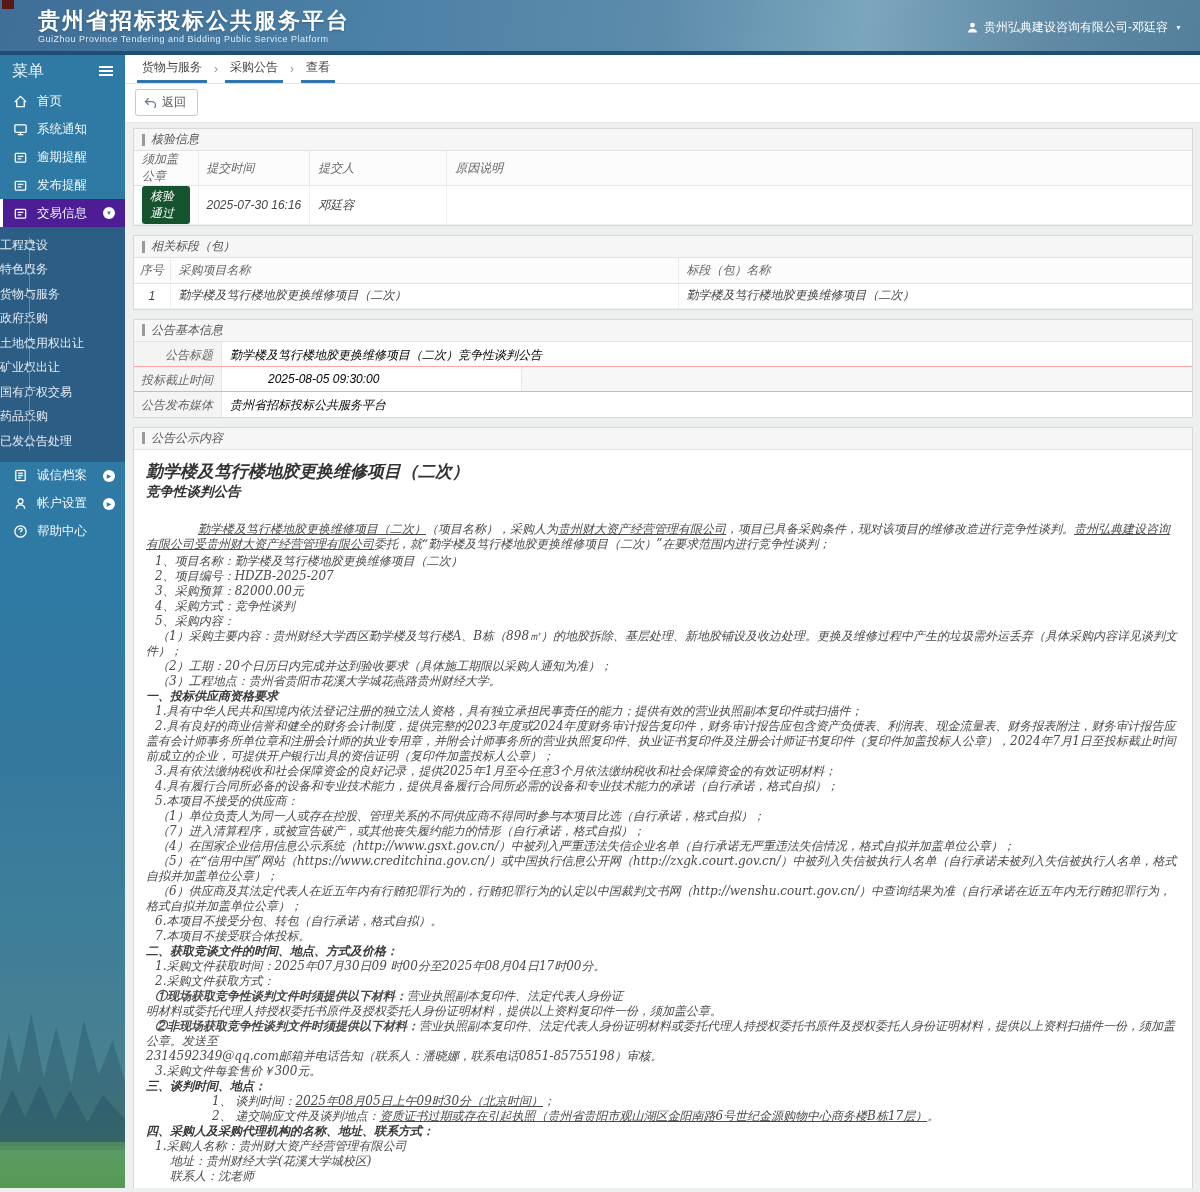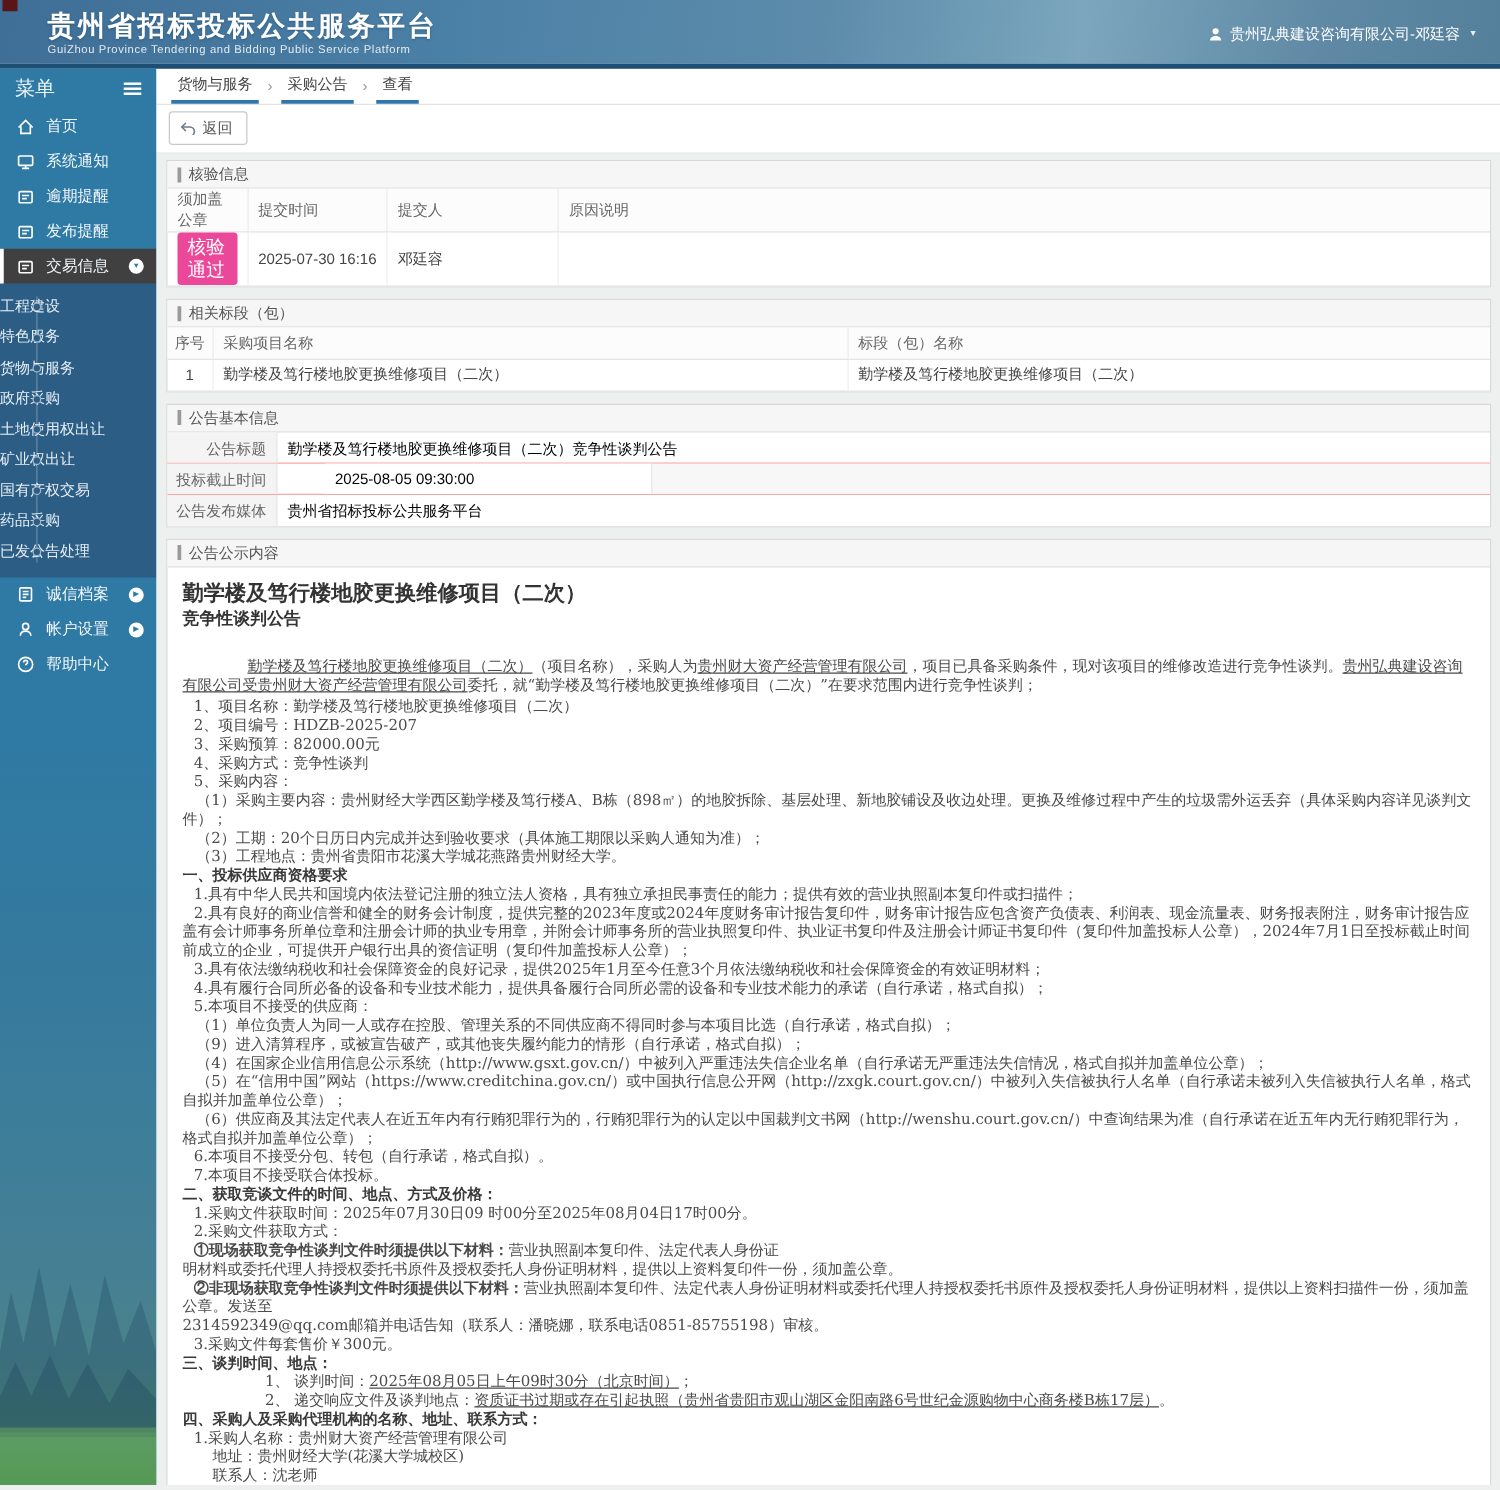--- a/index.html
+++ b/index.html
@@ -21,21 +21,21 @@
   
   .layout { display:flex; height:1133px; }
 
   
   .sidebar { position:relative; width:125px; flex:0 0 125px; background:#2e7aa4; color:#fff; overflow:hidden; }
   .menu-head { height:32px; display:flex; align-items:center; justify-content:space-between; padding:0 12px; font-size:16px; color:#eaf3f9; }
   .hamburger { display:inline-flex; flex-direction:column; gap:2px; cursor:pointer; padding:3px 0; }
   .hamburger i { display:block; width:14px; height:2px; background:#fff; }
   .nav-item { position:relative; height:28px; display:flex; align-items:center; gap:9px; padding-left:13px; font-size:12.5px; color:#f2f7fb; cursor:pointer; }
   .nav-item .nicon { flex:0 0 15px; }
-  .nav-item.active { background:#404040; border-left:3px solid #ffffff; padding-left:10px; }
+  .nav-item.active { background:#4c1d95; border-left:3px solid #ffffff; padding-left:10px; }
   .circ { position:absolute; right:10px; width:12px; height:12px; border-radius:50%; background:#fff; color:#2e7aa4; font-size:6px; line-height:12px; text-align:center; }
   .submenu { position:relative; background:#2b5d85; padding:6px 0 8px; }
   .submenu::before { content:""; position:absolute; left:29px; top:10px; bottom:12px; width:1px; background:rgba(255,255,255,.28); }
   .sub-item { position:relative; height:24.5px; display:flex; align-items:center; font-size:12px; color:#e6eef5; cursor:pointer; }
   .sub-item::before { content:""; position:absolute; left:26px; top:9px; width:5px; height:5px; border-radius:50%; border:1px solid rgba(255,255,255,.55); background:#2b5d85; }
   .sidebar-photo { position:absolute; left:0; right:0; top:546px; bottom:0;
     background:linear-gradient(180deg,#2f7aa3 0%,#35799d 30%,#3d7e99 52%,#457f94 70%,#4b8389 84%,#4f8f6f 94%,#57a05f 100%); }
   .mtn { position:absolute; left:0; right:0; background:rgba(25,65,95,.30); }
   .mtn1 { bottom:42px; height:170px; clip-path:polygon(0 100%,0 62%,7% 34%,15% 58%,25% 22%,35% 60%,45% 30%,57% 64%,67% 26%,79% 58%,90% 38%,100% 62%,100% 100%); }
   .mtn2 { bottom:38px; height:110px; background:rgba(20,55,85,.28); clip-path:polygon(0 100%,0 70%,10% 45%,20% 70%,32% 40%,44% 72%,56% 46%,70% 75%,82% 50%,100% 72%,100% 100%); }
@@ -43,30 +43,30 @@
 
   
   .main { flex:1; display:flex; flex-direction:column; min-width:0; }
   .breadcrumb { height:29px; background:#fff; border-bottom:1px solid #e2e2e2; display:flex; align-items:stretch; padding-left:12px; font-size:12px; color:#444; }
   .crumb { display:flex; align-items:center; padding:0 5px; border-bottom:3px solid #2e76ad; cursor:pointer; }
   .crumb-sep { display:flex; align-items:center; color:#999; padding:0 7px; font-size:12px; }
   .toolbar { background:#fff; padding:5px 10px 6px; border-bottom:1px solid #e5e5e5; }
   .btn-back { display:inline-flex; align-items:center; gap:5px; background:#fff; border:1px solid #c9c9c9; border-radius:3px; padding:4px 11px 4px 8px; font-size:12px; color:#555; cursor:pointer; }
   .btn-back svg { display:block; }
 
-  .content { flex:1; padding:5px 7px 0 8px; background:#eef0f0; overflow:hidden; }
+  .content { flex:1; padding:5px 7px 0 8px; background:#eef0f0; overflow:hidden;font-style:italic; }
   .card { background:#fff; border:1px solid #d8d8d8; margin-bottom:9px; }
   .sec-head { display:flex; align-items:center; height:22px; background:#f6f6f6; border-bottom:1px solid #e2e2e2; font-size:12px; color:#555; }
   .sec-head::before { content:""; width:3px; height:12px; background:#9a9a9a; margin:0 6px 0 8px; }
 
   table { width:100%; border-collapse:collapse; font-size:12px; }
   th { font-weight:normal; color:#666; text-align:left; height:26px; padding:0 8px; background:#fcfcfc; border-right:1px solid #ebebeb; border-bottom:1px solid #e4e4e4; }
   td { color:#444; height:30px; padding:0 8px; border-right:1px solid #efefef; border-bottom:1px solid #f0f0f0; }
   th:last-child, td:last-child { border-right:none; }
-  .badge { display:inline-block; background:#ec4899; color:#fff; font-size:15px; padding:2px 8px; border-radius:3px; }
+  .badge { display:inline-block; background:#14532d; color:#fff; font-size:12px; padding:2px 8px; border-radius:3px; }
   .t-verify th:nth-child(1), .t-verify td:nth-child(1){ width:64px; }
   .t-verify th:nth-child(2), .t-verify td:nth-child(2){ width:74px; white-space:nowrap; }
   .t-verify th:nth-child(3), .t-verify td:nth-child(3){ width:137px; }
   .t-sections th, .t-sections td { height:25px; }
   .t-sections th:nth-child(1), .t-sections td:nth-child(1){ width:36px; text-align:center; padding:0 4px; }
   .t-sections th:nth-child(2), .t-sections td:nth-child(2){ width:508px; }
 
   .form-row { display:flex; border-bottom:1px solid #fca5a5; min-height:25px; font-size:12px; }
   .form-row:last-child { border-bottom:none; }
   .flabel { flex:0 0 88px; background:#f4f4f4; color:#666; text-align:right; padding:5px 8px 0 0; border-right:1px solid #e7e7e7; }
@@ -324,21 +324,21 @@
                 <div class="ln l2">（1）采购主要内容：贵州财经大学西区勤学楼及笃行楼A、B栋（898㎡）的地胶拆除、基层处理、新地胶铺设及收边处理。更换及维修过程中产生的垃圾需外运丢弃（具体采购内容详见谈判文件）；</div>
                 <div class="ln l2">（2）工期：20个日历日内完成并达到验收要求（具体施工期限以采购人通知为准）；</div>
                 <div class="ln l2">（3）工程地点：贵州省贵阳市花溪大学城花燕路贵州财经大学。</div>
                 <div class="ln h3">一、投标供应商资格要求</div>
                 <div class="ln l1">1.具有中华人民共和国境内依法登记注册的独立法人资格，具有独立承担民事责任的能力；提供有效的营业执照副本复印件或扫描件；</div>
                 <div class="ln l1">2.具有良好的商业信誉和健全的财务会计制度，提供完整的2023年度或2024年度财务审计报告复印件，财务审计报告应包含资产负债表、利润表、现金流量表、财务报表附注，财务审计报告应盖有会计师事务所单位章和注册会计师的执业专用章，并附会计师事务所的营业执照复印件、执业证书复印件及注册会计师证书复印件（复印件加盖投标人公章），2024年7月1日至投标截止时间前成立的企业，可提供开户银行出具的资信证明（复印件加盖投标人公章）；</div>
                 <div class="ln l1">3.具有依法缴纳税收和社会保障资金的良好记录，提供2025年1月至今任意3个月依法缴纳税收和社会保障资金的有效证明材料；</div>
                 <div class="ln l1">4.具有履行合同所必备的设备和专业技术能力，提供具备履行合同所必需的设备和专业技术能力的承诺（自行承诺，格式自拟）；</div>
                 <div class="ln l1">5.本项目不接受的供应商：</div>
                 <div class="ln l2">（1）单位负责人为同一人或存在控股、管理关系的不同供应商不得同时参与本项目比选（自行承诺，格式自拟）；</div>
-                <div class="ln l2">（9）进入清算程序，或被宣告破产，或其他丧失履约能力的情形（自行承诺，格式自拟）；</div>
+                <div class="ln l2">（7）进入清算程序，或被宣告破产，或其他丧失履约能力的情形（自行承诺，格式自拟）；</div>
                 <div class="ln l2">（4）在国家企业信用信息公示系统（http://www.gsxt.gov.cn/）中被列入严重违法失信企业名单（自行承诺无严重违法失信情况，格式自拟并加盖单位公章）；</div>
                 <div class="ln l2">（5）在“信用中国”网站（https://www.creditchina.gov.cn/）或中国执行信息公开网（http://zxgk.court.gov.cn/）中被列入失信被执行人名单（自行承诺未被列入失信被执行人名单，格式自拟并加盖单位公章）；</div>
                 <div class="ln l2">（6）供应商及其法定代表人在近五年内有行贿犯罪行为的，行贿犯罪行为的认定以中国裁判文书网（http://wenshu.court.gov.cn/）中查询结果为准（自行承诺在近五年内无行贿犯罪行为，格式自拟并加盖单位公章）；</div>
                 <div class="ln l1">6.本项目不接受分包、转包（自行承诺，格式自拟）。</div>
                 <div class="ln l1">7.本项目不接受联合体投标。</div>
                 <div class="ln h3">二、获取竞谈文件的时间、地点、方式及价格：</div>
                 <div class="ln l1">1.采购文件获取时间：2025年07月30日09 时00分至2025年08月04日17时00分。</div>
                 <div class="ln l1">2.采购文件获取方式：</div>
                 <div class="ln l1"><span class="b">①现场获取竞争性谈判文件时须提供以下材料：</span><span>营业执照副本复印件、法定代表人身份证</span></div>
                 <div class="ln cont">明材料或委托代理人持授权委托书原件及授权委托人身份证明材料，提供以上资料复印件一份，须加盖公章。</div>

